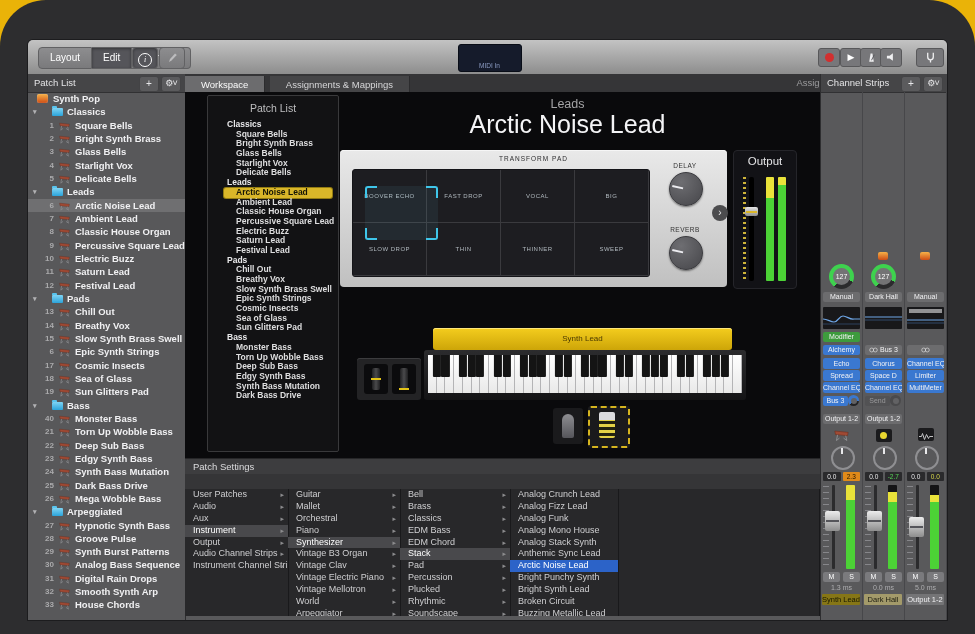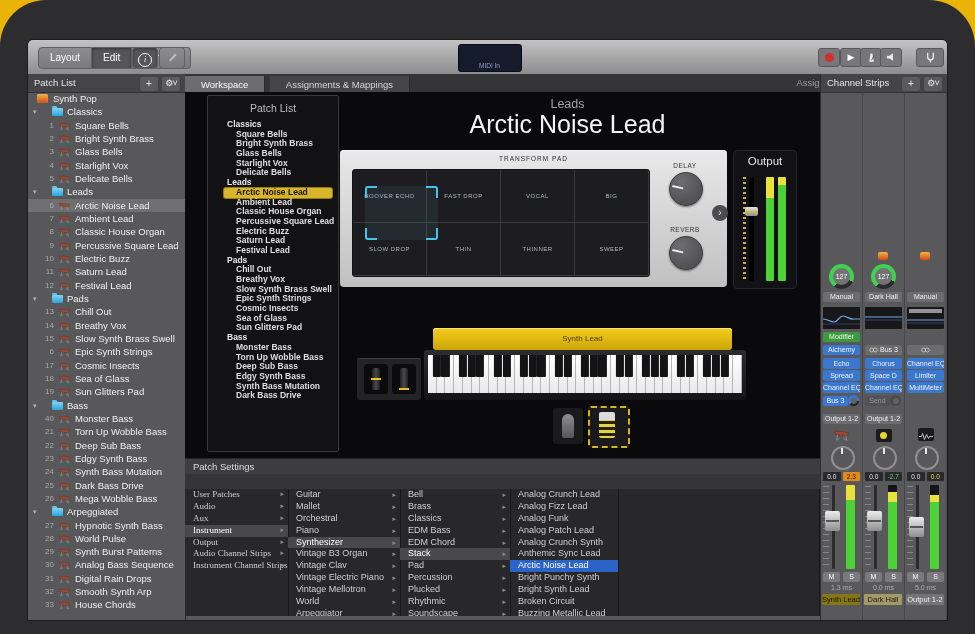--- a/index.html
+++ b/index.html
@@ -34,21 +34,21 @@
   .phead{position:absolute;left:0;top:34px;height:18px;width:100%;background:#454547;
          border-bottom:1px solid #313133;color:#e4e4e6;font-size:9.5px;line-height:18px;}
   .phead .ttl{margin-left:6px;}
   .hbtn{position:absolute;top:2px;width:18px;height:14px;background:#5b5b5d;border:1px solid #434345;
         border-radius:3px;color:#e8e8ea;text-align:center;font-size:10px;line-height:13px;}
   .gearv{font-size:9px;letter-spacing:-1px;}
 
   
   .leftpanel{position:absolute;left:0;top:34px;width:157px;bottom:0;background:#58585a;border-right:1px solid #2e2e30;}
   .tree{position:absolute;left:0;top:18px;right:0;bottom:0;overflow:hidden;}
-  .prow{position:relative;height:13.33px;line-height:13.33px;font-size:9.5px;color:#f0f0f2;white-space:nowrap;}
+  .prow{position:relative;height:13.33px;line-height:13.33px;font-size:9.5px;color:#f0f0f2;white-space:nowrap;font-weight:bold;}
   .prow.sel{background:#6f6f71;}
   .prow .disc{position:absolute;left:5px;top:0;font-size:7px;color:#b2b2b4;}
   .prow .ficon{position:absolute;left:24px;top:3px;width:11px;height:8px;border-radius:1px;
                background:linear-gradient(180deg,#7fd4f4,#2ba3da);}
   .prow .ficon::before{content:"";position:absolute;left:0;top:-2px;width:5px;height:2px;border-radius:1px 1px 0 0;
                background:#58c4ee;}
   .prow .cicon{position:absolute;left:9px;top:2px;width:11px;height:9px;border-radius:2px;
                background:linear-gradient(180deg,#f6b148,#cd4d15);box-shadow:inset 0 0 1px rgba(255,255,255,.6);}
   .prow.folder .plabel{position:absolute;left:39px;}
   .prow.concert .plabel{position:absolute;left:25px;}
@@ -517,21 +517,21 @@
                 <path d="M2.6 4 L1.8 8.2 M8.6 4.6 L9.4 8.2 M1.8 8.2 L4 6.4 M9.4 8.2 L7 6.4" stroke="#8e8e90" stroke-width="0.7" fill="none"></path>
               </svg></span>
             <span class="plabel">Hypnotic Synth Bass</span>
           </div>
           <div class="prow item">
             <span class="pnum">28</span>
             <span class="picon"><svg width="11" height="9" viewBox="0 0 11 9">
                 <path d="M0.6 1.2 L10.4 2.2 L9.9 4.6 L1.1 3.8 Z" fill="#a04a34" stroke="#6b2e1e" stroke-width="0.4"></path>
                 <path d="M2.6 4 L1.8 8.2 M8.6 4.6 L9.4 8.2 M1.8 8.2 L4 6.4 M9.4 8.2 L7 6.4" stroke="#8e8e90" stroke-width="0.7" fill="none"></path>
               </svg></span>
-            <span class="plabel">World Pulse</span>
+            <span class="plabel">Groove Pulse</span>
           </div>
           <div class="prow item">
             <span class="pnum">29</span>
             <span class="picon"><svg width="11" height="9" viewBox="0 0 11 9">
                 <path d="M0.6 1.2 L10.4 2.2 L9.9 4.6 L1.1 3.8 Z" fill="#a04a34" stroke="#6b2e1e" stroke-width="0.4"></path>
                 <path d="M2.6 4 L1.8 8.2 M8.6 4.6 L9.4 8.2 M1.8 8.2 L4 6.4 M9.4 8.2 L7 6.4" stroke="#8e8e90" stroke-width="0.7" fill="none"></path>
               </svg></span>
             <span class="plabel">Synth Burst Patterns</span>
           </div>
           <div class="prow item">
@@ -757,21 +757,21 @@
         <div class="pedal2">
             <i></i>
           </div>
       </div>
 
       <div class="pshead">
         <span class="ttl" style="margin-left:8px;">Patch Settings</span>
         <div class="hbtn gearv" style="right:4px;top:1px;">⚙˅</div>
       </div>
       <div class="browser">
-          <div class="bcol" style="left: 0px; width: 103px; font-family: Liberation Serif, serif;">
+          <div class="bcol" style="left: 0px; width: 103px;">
             <div class="brow"><span class="blabel">User Patches</span><span class="barrow">▸</span></div>
             <div class="brow"><span class="blabel">Audio</span><span class="barrow">▸</span></div>
             <div class="brow"><span class="blabel">Aux</span><span class="barrow">▸</span></div>
             <div class="brow selg"><span class="blabel">Instrument</span><span class="barrow">▸</span></div>
             <div class="brow"><span class="blabel">Output</span><span class="barrow">▸</span></div>
             <div class="brow"><span class="blabel">Audio Channel Strips</span><span class="barrow">▸</span></div>
             <div class="brow"><span class="blabel">Instrument Channel Strips</span><span class="barrow">▸</span></div>
           </div>
           <div class="bcol" style="left: 103px; width: 112px;">
             <div class="brow"><span class="blabel">Guitar</span><span class="barrow">▸</span></div>
@@ -796,22 +796,22 @@
             <div class="brow"><span class="blabel">Pad</span><span class="barrow">▸</span></div>
             <div class="brow"><span class="blabel">Percussion</span><span class="barrow">▸</span></div>
             <div class="brow"><span class="blabel">Plucked</span><span class="barrow">▸</span></div>
             <div class="brow"><span class="blabel">Rhythmic</span><span class="barrow">▸</span></div>
             <div class="brow"><span class="blabel">Soundscape</span><span class="barrow">▸</span></div>
           </div>
           <div class="bcol" style="left: 325px; width: 108px;">
             <div class="brow"><span class="blabel">Analog Crunch Lead</span></div>
             <div class="brow"><span class="blabel">Analog Fizz Lead</span></div>
             <div class="brow"><span class="blabel">Analog Funk</span></div>
-            <div class="brow"><span class="blabel">Analog Patch Lead</span></div>
-            <div class="brow"><span class="blabel">Analog Crunch Synth</span></div>
+            <div class="brow"><span class="blabel">Analog Mono House</span></div>
+            <div class="brow"><span class="blabel">Analog Stack Synth</span></div>
             <div class="brow"><span class="blabel">Anthemic Sync Lead</span></div>
             <div class="brow selb"><span class="blabel">Arctic Noise Lead</span></div>
             <div class="brow"><span class="blabel">Bright Punchy Synth</span></div>
             <div class="brow"><span class="blabel">Bright Synth Lead</span></div>
             <div class="brow"><span class="blabel">Broken Circuit</span></div>
             <div class="brow"><span class="blabel">Buzzing Metallic Lead</span></div>
           </div>
           <div class="bcol" style="left: 433px; width: 201px;"></div>
         </div>
     </div>

